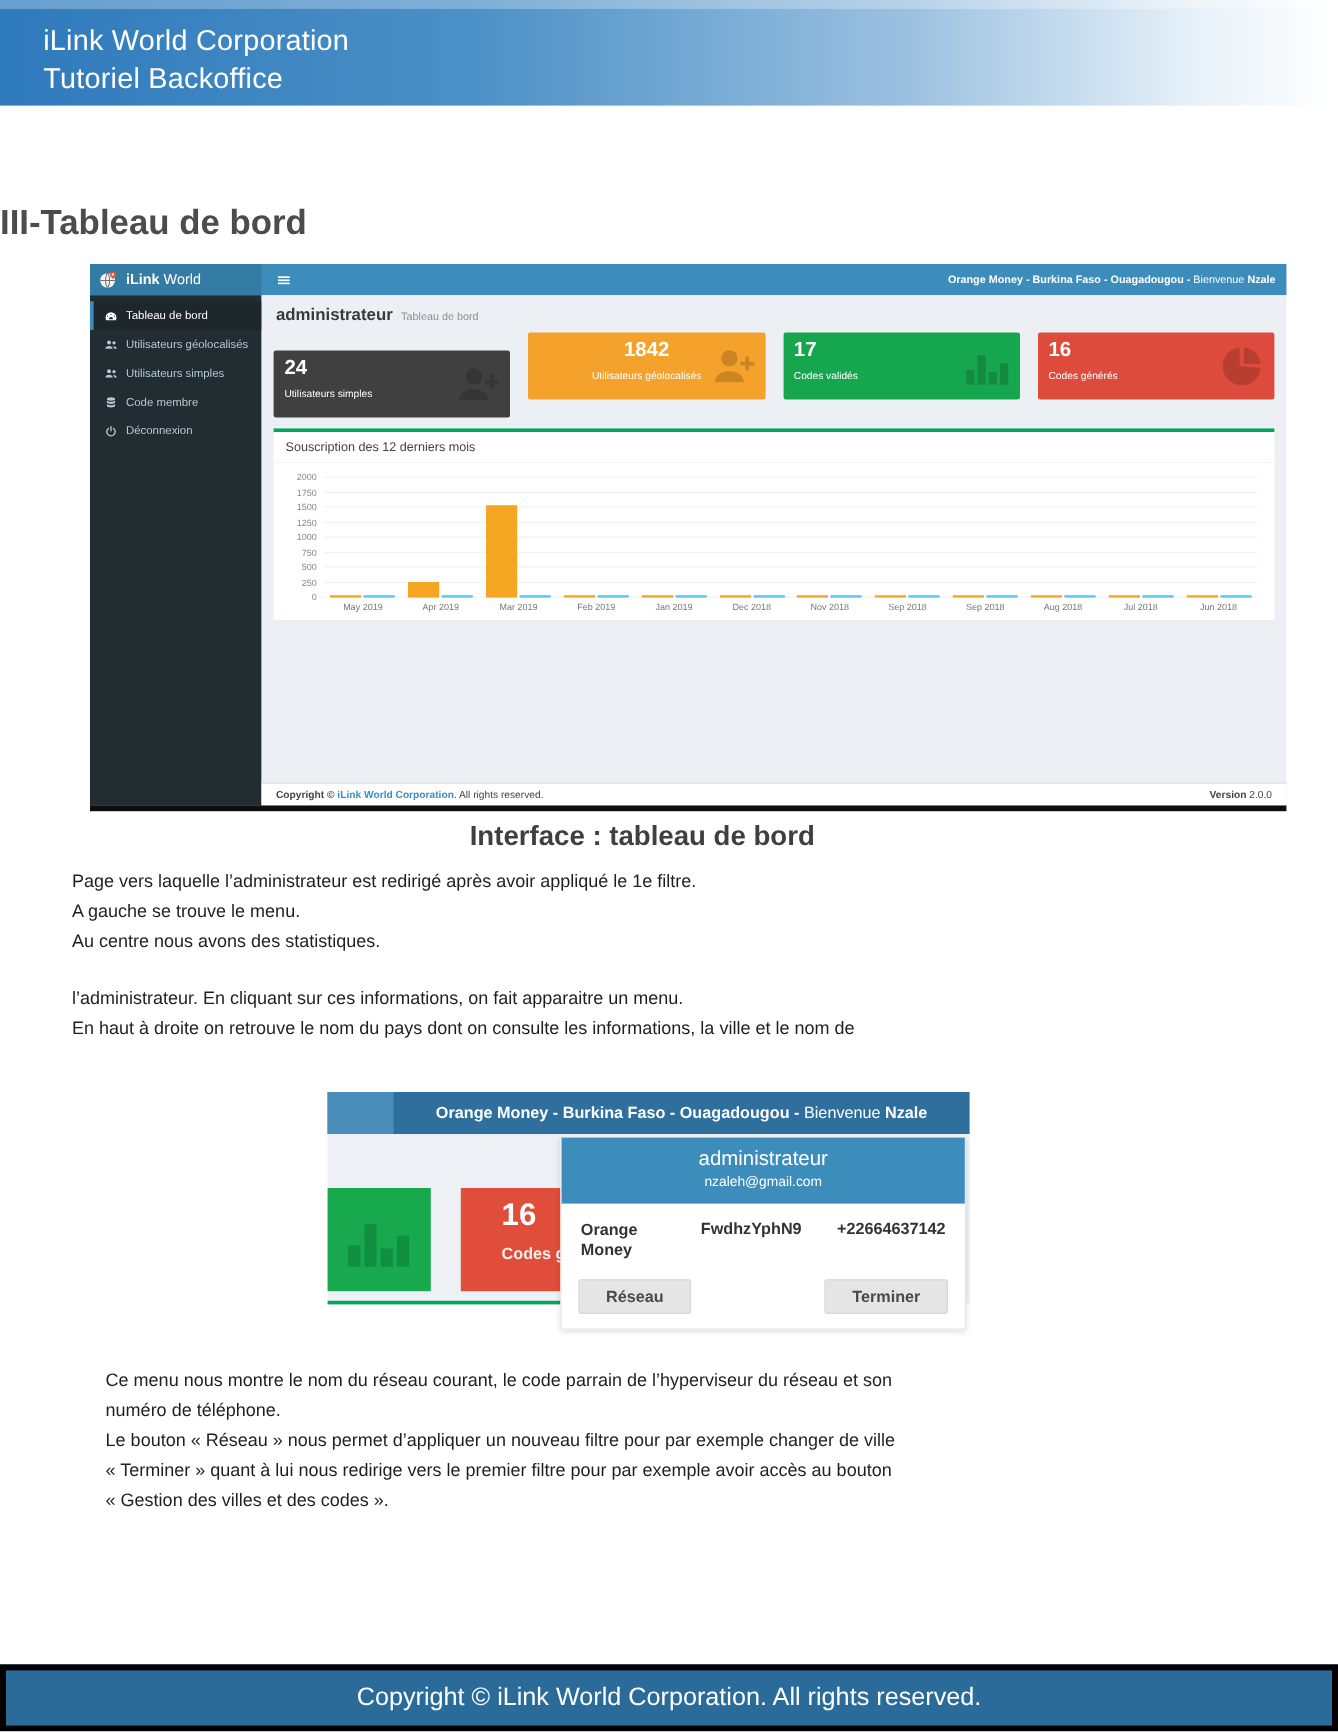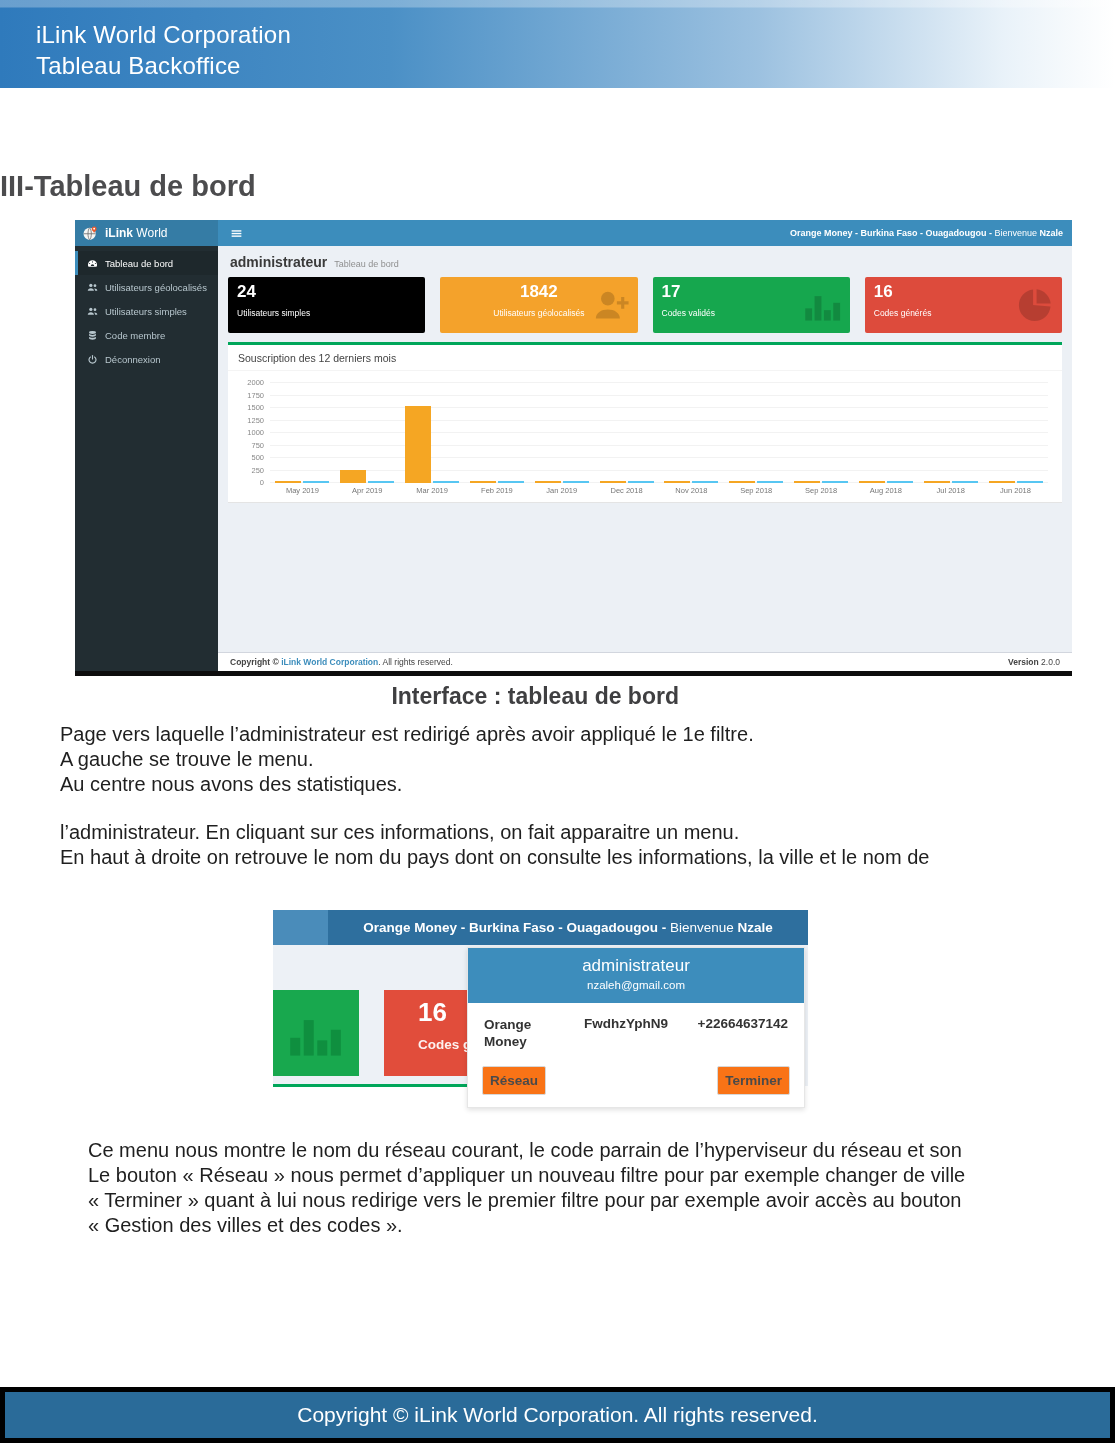--- a/index.html
+++ b/index.html
@@ -12,21 +12,21 @@
       linear-gradient(180deg, rgba(255,255,255,.28) 0px, rgba(255,255,255,.28) 7px, rgba(255,255,255,0) 8px),
       linear-gradient(90deg, #2f7abc 0%, #4b90c6 35%, #9cc1e0 68%, #e9f2f9 90%, #ffffff 100%);
     color:#fff; padding:19px 0 0 36px; }
   .banner .b-line { font-size:24px; line-height:31px; font-weight:normal; letter-spacing:.2px; }
 
   
   .doc-title { position:absolute; top:170px; left:0; width:100%; text-align:left;
     font-size:29px; font-weight:bold; color:#4c4c4e; }
   .caption { position:absolute; top:683px; left:0; width:96%; text-align:center;
     font-size:23px; font-weight:bold; color:#3f3f41; }
-  .para { position:absolute; color:#1f1f1f; font-size:20px; line-height:25px; }
+  .para { position:absolute; color:#1f1f1f; font-size:15px; line-height:25px; }
   .para .pline { white-space:nowrap; }
   .para1 { left:60px; top:722px; width:1030px; }
   .para2 { left:60px; top:820px; width:1030px; }
   .para3 { left:88px; top:1138px; width:1000px; }
 
   
   .shot1 { position:absolute; left:75px; top:220px; width:997px; height:456px;
     border-bottom:5px solid #0d0d0d; display:flex; flex-direction:column;
     font-size:10px; background:#ecf0f5; }
   .s1-topbar { height:26px; display:flex; background:#3c8dbc; flex:0 0 26px; }
@@ -96,37 +96,37 @@
     border:1px solid #e6e6e6; box-shadow:0 2px 5px rgba(0,0,0,.12); z-index:3;
     display:flex; flex-direction:column; }
   .dd-header { height:55px; flex:0 0 55px; background:#3d8dbc; color:#fff; text-align:center; padding-top:8px; }
   .dd-title { font-size:17px; }
   .dd-email { font-size:11.5px; margin-top:3px; }
   .dd-row { display:flex; padding:13px 16px 0; font-weight:bold; color:#333; font-size:13.5px; }
   .dd-network { width:86px; line-height:17px; }
   .dd-code { flex:1; padding-left:14px; }
   .dd-phone { }
   .dd-buttons { display:flex; justify-content:space-between; padding:0 14px 12px; margin-top:auto; }
-  .dd-btn { background:#f97316; border:1px solid #d7d7d7; color:#4a4a4a; font-weight:bold;
-    font-size:13.5px; padding:6px 7px; border-radius:2px; cursor:pointer;
+  .dd-btn { background:#e5e5e5; border:1px solid #d7d7d7; color:#4a4a4a; font-weight:bold;
+    font-size:13.5px; padding:6px 22px; border-radius:2px; cursor:pointer;
     font-family:"Liberation Sans", sans-serif; }
 
   
   .page-footer { position:absolute; left:0; right:0; top:1387px; height:56px; background:#2a6b99;
     border:5px solid #000; display:flex; align-items:center; justify-content:center;
     color:#fff; font-size:21px; }
 </style>
 </head>
 <body>
 
 <div class="page">
 
   <div class="banner">
     <div class="b-line">iLink World Corporation</div>
-    <div class="b-line">Tableau Backoffice</div>
+    <div class="b-line">Tutoriel Backoffice</div>
   </div>
 
   <div class="doc-title">III-Tableau de bord</div>
 
   <div class="shot1">
     <div class="s1-topbar">
       <div class="s1-brand">
         <span class="logo">
             <svg viewBox="0 0 20 20">
               <circle cx="9" cy="10.3" r="7.2" fill="#f5f5f3"></circle>
@@ -196,21 +196,21 @@
               </svg>
             </span>
             <span>Déconnexion</span>
           </div>
         </div>
       <div class="s1-content">
         <div class="s1-heading">
           <span class="h">administrateur</span><span class="sub">Tableau de bord</span>
         </div>
         <div class="s1-cards" id="cards-row">
-            <div class="card" style="background: #000000;">
+            <div class="card" style="background: #404040; margin-top: 15px;">
               <div class="val">24</div>
               <div class="lbl">Utilisateurs simples</div>
               <span class="ico"><svg viewBox="0 0 24 24" fill="currentColor">
                   <circle cx="10" cy="8" r="4.3"></circle>
                   <path d="M2.4 20.6c0-3.7 3.4-5.8 7.6-5.8s7.6 2.1 7.6 5.8H2.4z"></path>
                   <path d="M18.4 7h2v2.7h2.7v2h-2.7v2.7h-2v-2.7h-2.7v-2h2.7z"></path>
                 </svg></span>
             </div>
             <div class="card" style="background: rgb(244, 162, 43); text-align: center;">
               <div class="val">1842</div>
@@ -380,20 +380,21 @@
       </div>
       <div class="dd-buttons">
         <button class="dd-btn">Réseau</button>
         <button class="dd-btn">Terminer</button>
       </div>
     </div>
   </div>
 
   <div class="para para3" id="para3">
       <div class="pline">Ce menu nous montre le nom du réseau courant, le code parrain de l’hyperviseur du réseau et son</div>
+      <div class="pline">numéro de téléphone.</div>
       <div class="pline">Le bouton « Réseau » nous permet d’appliquer un nouveau filtre pour par exemple changer de ville</div>
       <div class="pline">« Terminer » quant à lui nous redirige vers le premier filtre pour par exemple avoir accès au bouton</div>
       <div class="pline"> « Gestion des villes et des codes ».</div>
     </div>
 
   <div class="page-footer">
     <span>Copyright © iLink World Corporation. All rights reserved.</span>
   </div>
 
 </div>

